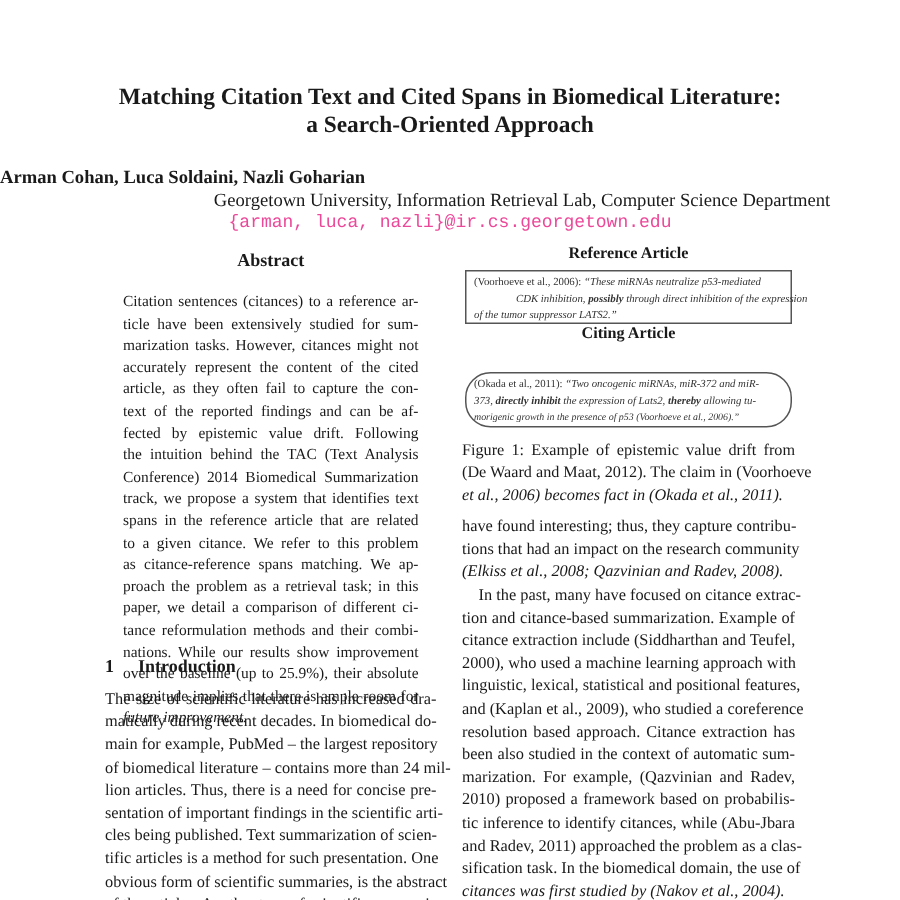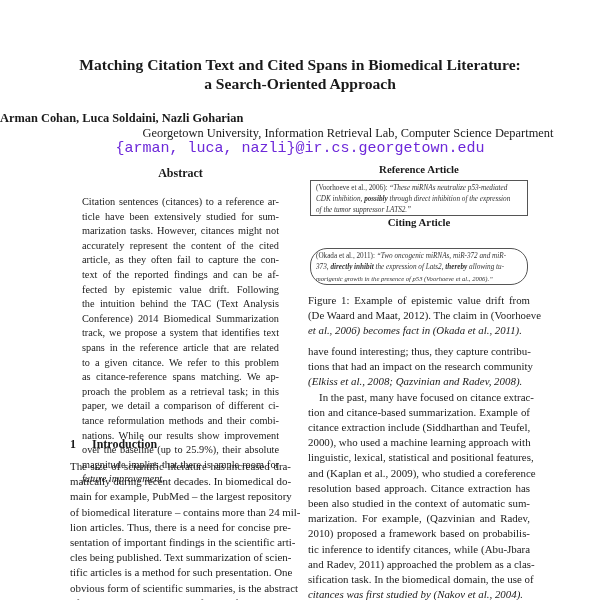--- a/index.html
+++ b/index.html
@@ -5,21 +5,21 @@
   html, body { margin:0; padding:0; background:#ffffff; }
   body { width:600px; height:600px; overflow:hidden; position:relative;
          font-family:"Liberation Serif", serif; color:#1a1a1a; }
   .title { position:absolute; top:55px; left:0; width:600px; text-align:center;
            font-weight:bold; font-size:15.6px; line-height:19px; }
   .authors { position:absolute; top:111px; left:0; width:600px; 
              font-weight:bold; font-size:12.4px; line-height:15px; }
   .affil { position:absolute; top:126px; left:0; width:600px; text-align:center;
            font-size:12.4px; line-height:15px;padding-left:48px; }
   .email { position:absolute; top:141px; left:0; width:600px; text-align:center;
-           font-family:"Liberation Mono", monospace; font-size:15px; line-height:15px; color:#6d28d9; }
+           font-family:"Liberation Mono", monospace; font-size:12px; line-height:15px; color:#ec4899; }
   .col { position:absolute; font-size:10.9px; line-height:15.2px; text-align:justify; }
   .colL { left:70px; width:221px; }
   .colR { left:308px; width:222px; }
   .abs-head { position:absolute; top:166px; left:70px; width:221px; text-align:center;
               font-weight:bold; font-size:12px; }
   .abs-body { top:195px; left:82px; width:197px; font-size:10.3px; line-height:14.6px; }
   .sec-head { position:absolute; top:437px; left:70px; font-weight:bold; font-size:12px; }
   .sec-head .num { display:inline-block; width:22px; }
   .intro-body { top:459px; }
   .ln { display:block; text-align:justify; text-align-last:justify; white-space:nowrap; }
@@ -80,21 +80,21 @@
     <span class="ln">sentation of important findings in the scientific arti-</span>
     <span class="ln">cles being published.  Text summarization of scien-</span>
     <span class="ln">tific articles is a method for such presentation.  One</span>
     <span class="ln">obvious form of scientific summaries, is the abstract</span>
     <span class="ln">of the articles.  Another type of scientific summaries</span>
   </div>
 
 <div class="fig-head" style="top:163px;">Reference Article</div>
 <div class="fig-box" style="top:180px; height:36px;" id="ref-box">
     <span class="ln" style="text-align-last: left;"><span class="cite">(Voorhoeve et al., 2006): </span><span>“These miRNAs neutralize p53-mediated</span></span>
-    <span class="ln" style="text-align-last: left;"><span>CDK inhibition, </span><b>possibly</b><span> through direct inhibition of the expression</span></span>
+    <span class="ln" style="text-align-last: left; margin-left: 28px;"><span>CDK inhibition, </span><b>possibly</b><span> through direct inhibition of the expression</span></span>
     <span class="ln" style="text-align-last: left;"><span>of the tumor suppressor LATS2.”</span></span>
   </div>
 <div class="fig-head" style="top:216px;">Citing Article</div>
 <div class="fig-box" style="top:248px; height:37px;border-radius:17px;" id="cit-box">
     <span class="ln" style="text-align-last: left;"><span class="cite">(Okada et al., 2011): </span><span>“Two oncogenic miRNAs, miR-372 and miR-</span></span>
     <span class="ln" style="text-align-last: left;"><span>373, </span><b>directly inhibit</b><span> the expression of Lats2, </span><b>thereby</b><span> allowing tu-</span></span>
     <span class="ln" style="text-align-last: left; font-size: 6.6px;"><span>morigenic growth in the presence of p53 (Voorhoeve et al., 2006).”</span></span>
   </div>
 <div class="col colR caption" id="caption">
     <span class="ln">Figure 1:  Example of epistemic value drift from</span>

